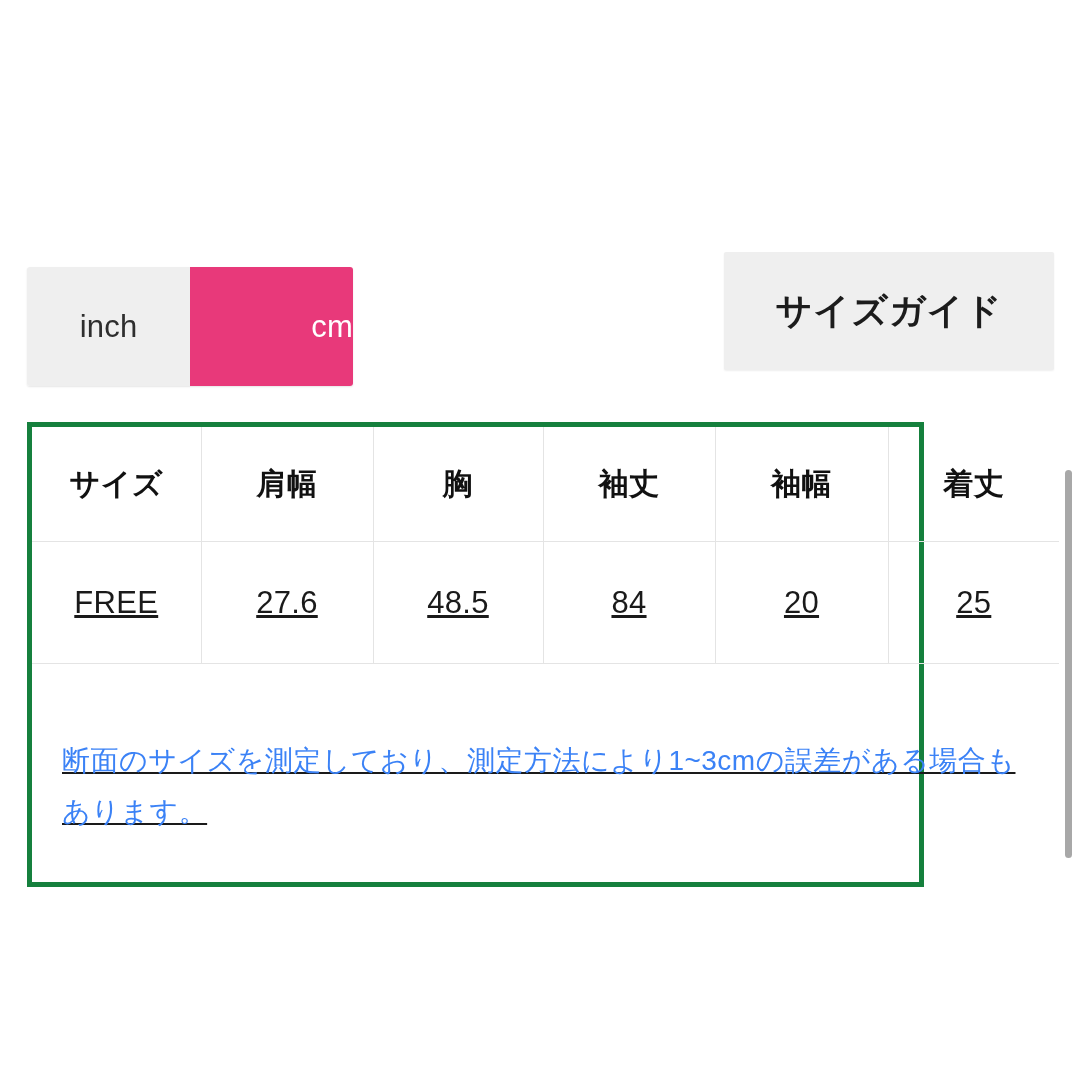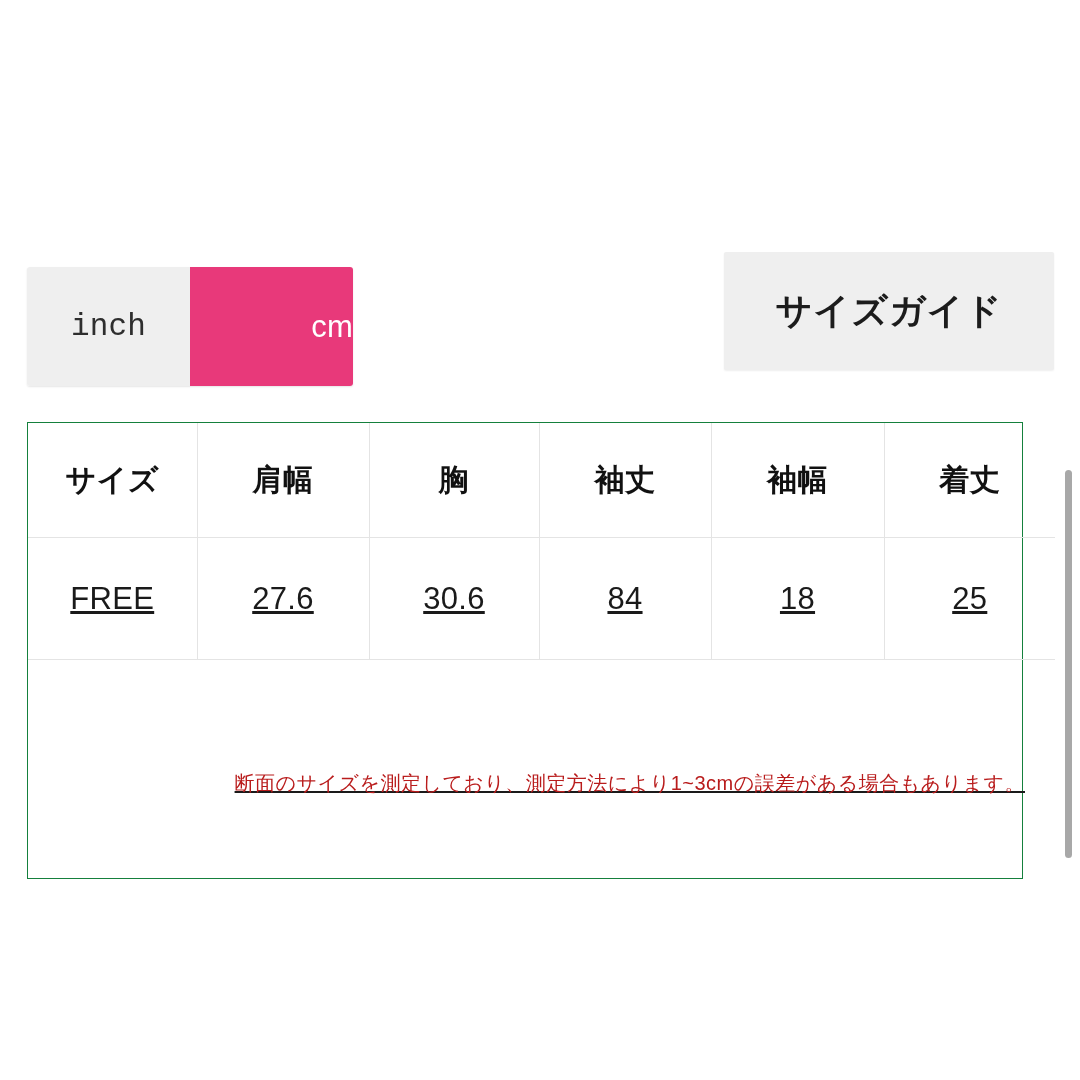--- a/index.html
+++ b/index.html
@@ -45,21 +45,20 @@
     align-items: center;
     justify-content: center;
     font-size: 31px;
     letter-spacing: 0.2px;
     user-select: none;
     cursor: pointer;
   }
   .unit-btn.inactive {
     background: #efefef;
     color: #2e2e2e;
-    font-family: Liberation Mono, monospace;
   }
   .unit-btn.active {
     background: #e8397a;
     color: #ffffff;
     justify-content: flex-end;
   }
 
   
   #size-guide-heading {
     position: absolute;
@@ -80,22 +79,22 @@
     color: #1c1c1c;
     letter-spacing: 1px;
     white-space: nowrap;
   }
 
   
   #size-table-wrap {
     position: absolute;
     left: 27px;
     top: 422px;
-    width: 996px;
-    border: 1px solid #15803d;
+    width: 897px;
+    border: 5px solid #15803d;
     box-sizing: border-box;
     background: #fff;
   }
   table.size-table {
     border-collapse: collapse;
     table-layout: fixed;
     width: 100%;
   }
   table.size-table th,
   table.size-table td {
@@ -133,25 +132,24 @@
   col.c5 { width: 171px; }
 
   #size-note-row td {
     border-bottom: none;
     border-right: none;
     height: 190px;
     text-align: left;
     padding: 28px 30px 0 30px;
   }
   #size-note {
-    font-size: 20px;
+    font-size: 28px;
     line-height: 1.82;
-    color: #b91c1c;
+    color: #3b82f6;
     letter-spacing: 0.5px;
-    text-align: right;
   }
 
   
   #page-scrollbar-track {
     position: absolute;
     right: 3px;
     top: 0;
     width: 12px;
     height: 1080px;
     background: transparent;
@@ -202,23 +200,23 @@
           <th>胸</th>
           <th>袖丈</th>
           <th>袖幅</th>
           <th>着丈</th>
         </tr>
       </thead>
       <tbody>
         <tr>
           <td>FREE</td>
           <td>27.6</td>
-          <td>30.6</td>
+          <td>48.5</td>
           <td>84</td>
-          <td>18</td>
+          <td>20</td>
           <td>25</td>
         </tr>
         <tr id="size-note-row">
           <td colspan="6">
             <div id="size-note">断面のサイズを測定しており、測定方法により1~3cmの誤差がある場合もあります。</div>
           </td>
         </tr>
       </tbody>
     </table>
   </div>

